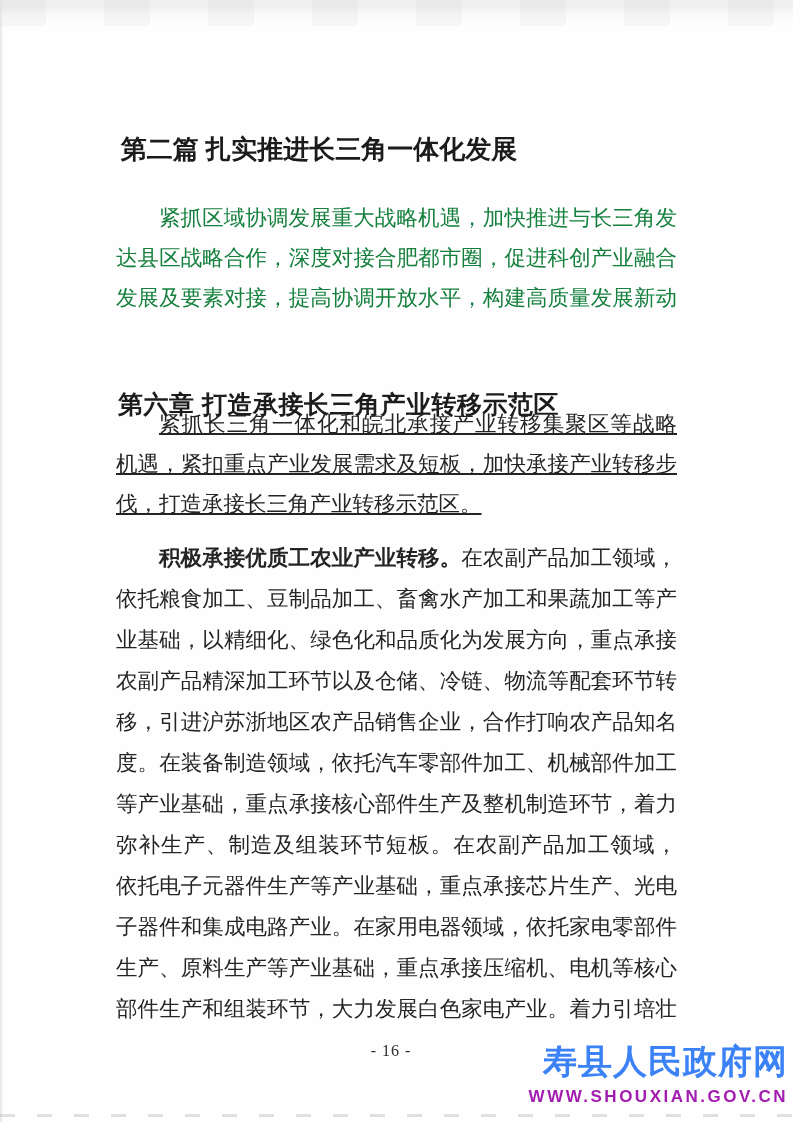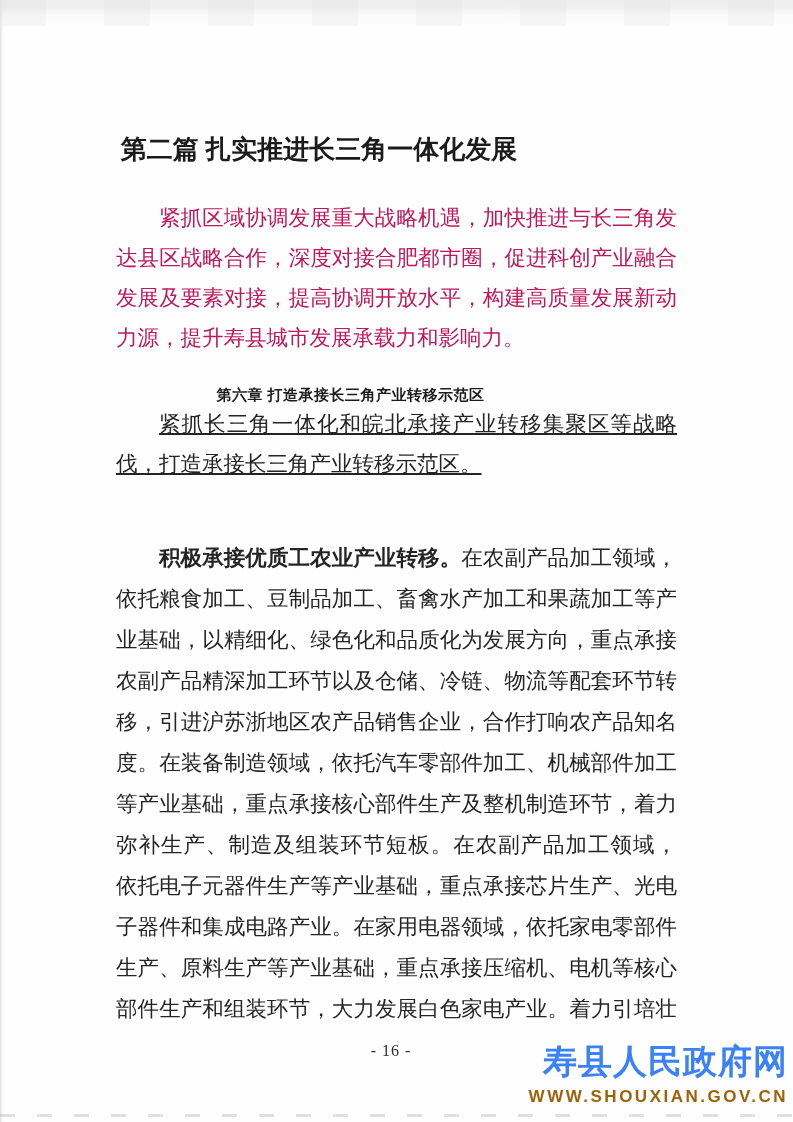--- a/index.html
+++ b/index.html
@@ -28,24 +28,24 @@
     background:repeating-linear-gradient(90deg, rgba(188,188,193,.45) 0 15px, rgba(255,255,255,0) 15px 37px);
   }
 
   .part-title {
     position:absolute; top:116px; left:0; width:638px;
     text-align:center;
     font-size:26px; font-weight:bold; line-height:34px;
     color:#1b1b1b;
   }
   .chapter-title {
-    position:absolute; top:365px; left:12px; width:677px;
+    position:absolute; top:365px; left:0; width:677px;
     text-align:center;
     font-family:"Liberation Sans","DejaVu Sans",sans-serif;
-    font-size:15px; font-weight:bold; line-height:36px; letter-spacing:.5px;
+    font-size:25px; font-weight:bold; line-height:36px; letter-spacing:.5px;
     color:#1c1c1c;
   }
 
   .para { position:absolute; left:116px; width:561px; font-size:21.5px; }
   .p1 { top:198px; }
   .p2 { top:404px;text-decoration:underline; }
   .p3 { top:538px; }
   .p1 .line, .p2 .line { line-height:40px; }
   .p3 .line { line-height:41px; }
   .line {
@@ -81,31 +81,31 @@
 <body>
 
 <div class="page">
 
   <div class="scan-top"></div>
   <div class="scan-left"></div>
   <div class="scan-bottom"></div>
 
   <h1 class="part-title">第二篇 扎实推进长三角一体化发展</h1>
 
-  <div class="para p1" style="color: #be185d;">
+  <div class="para p1" style="color: #15803d;">
     <div class="line indent">紧抓区域协调发展重大战略机遇，加快推进与长三角发</div>
     <div class="line">达县区战略合作，深度对接合肥都市圈，促进科创产业融合</div>
     <div class="line">发展及要素对接，提高协调开放水平，构建高质量发展新动</div>
-    <div class="line short">力源，提升寿县城市发展承载力和影响力。</div>
   </div>
 
   <h2 class="chapter-title">第六章 打造承接长三角产业转移示范区</h2>
 
   <div class="para p2" style="color: rgb(36, 36, 36);">
     <div class="line indent">紧抓长三角一体化和皖北承接产业转移集聚区等战略</div>
+    <div class="line">机遇，紧扣重点产业发展需求及短板，加快承接产业转移步</div>
     <div class="line short">伐，打造承接长三角产业转移示范区。</div>
   </div>
 
   <div class="para p3" style="color: rgb(36, 36, 36);">
     <div class="line indent">
       <span class="lead-bold">积极承接优质工农业产业转移。</span><span>在农副产品加工领域，</span>
     </div>
     <div class="line">依托粮食加工、豆制品加工、畜禽水产加工和果蔬加工等产</div>
     <div class="line">业基础，以精细化、绿色化和品质化为发展方向，重点承接</div>
     <div class="line">农副产品精深加工环节以及仓储、冷链、物流等配套环节转</div>
@@ -116,16 +116,16 @@
     <div class="line">依托电子元器件生产等产业基础，重点承接芯片生产、光电</div>
     <div class="line">子器件和集成电路产业。在家用电器领域，依托家电零部件</div>
     <div class="line">生产、原料生产等产业基础，重点承接压缩机、电机等核心</div>
     <div class="line">部件生产和组装环节，大力发展白色家电产业。着力引培壮</div>
   </div>
 
   <div class="footer">- 16 -</div>
 
   <div class="watermark">
     <div class="wm-name" style="color: #3b82f6;">寿县人民政府网</div>
-    <div class="wm-url" style="color: #a16207;">WWW.SHOUXIAN.GOV.CN</div>
+    <div class="wm-url" style="color: #a21caf;">WWW.SHOUXIAN.GOV.CN</div>
   </div>
 
 </div>
 
 </body></html>

